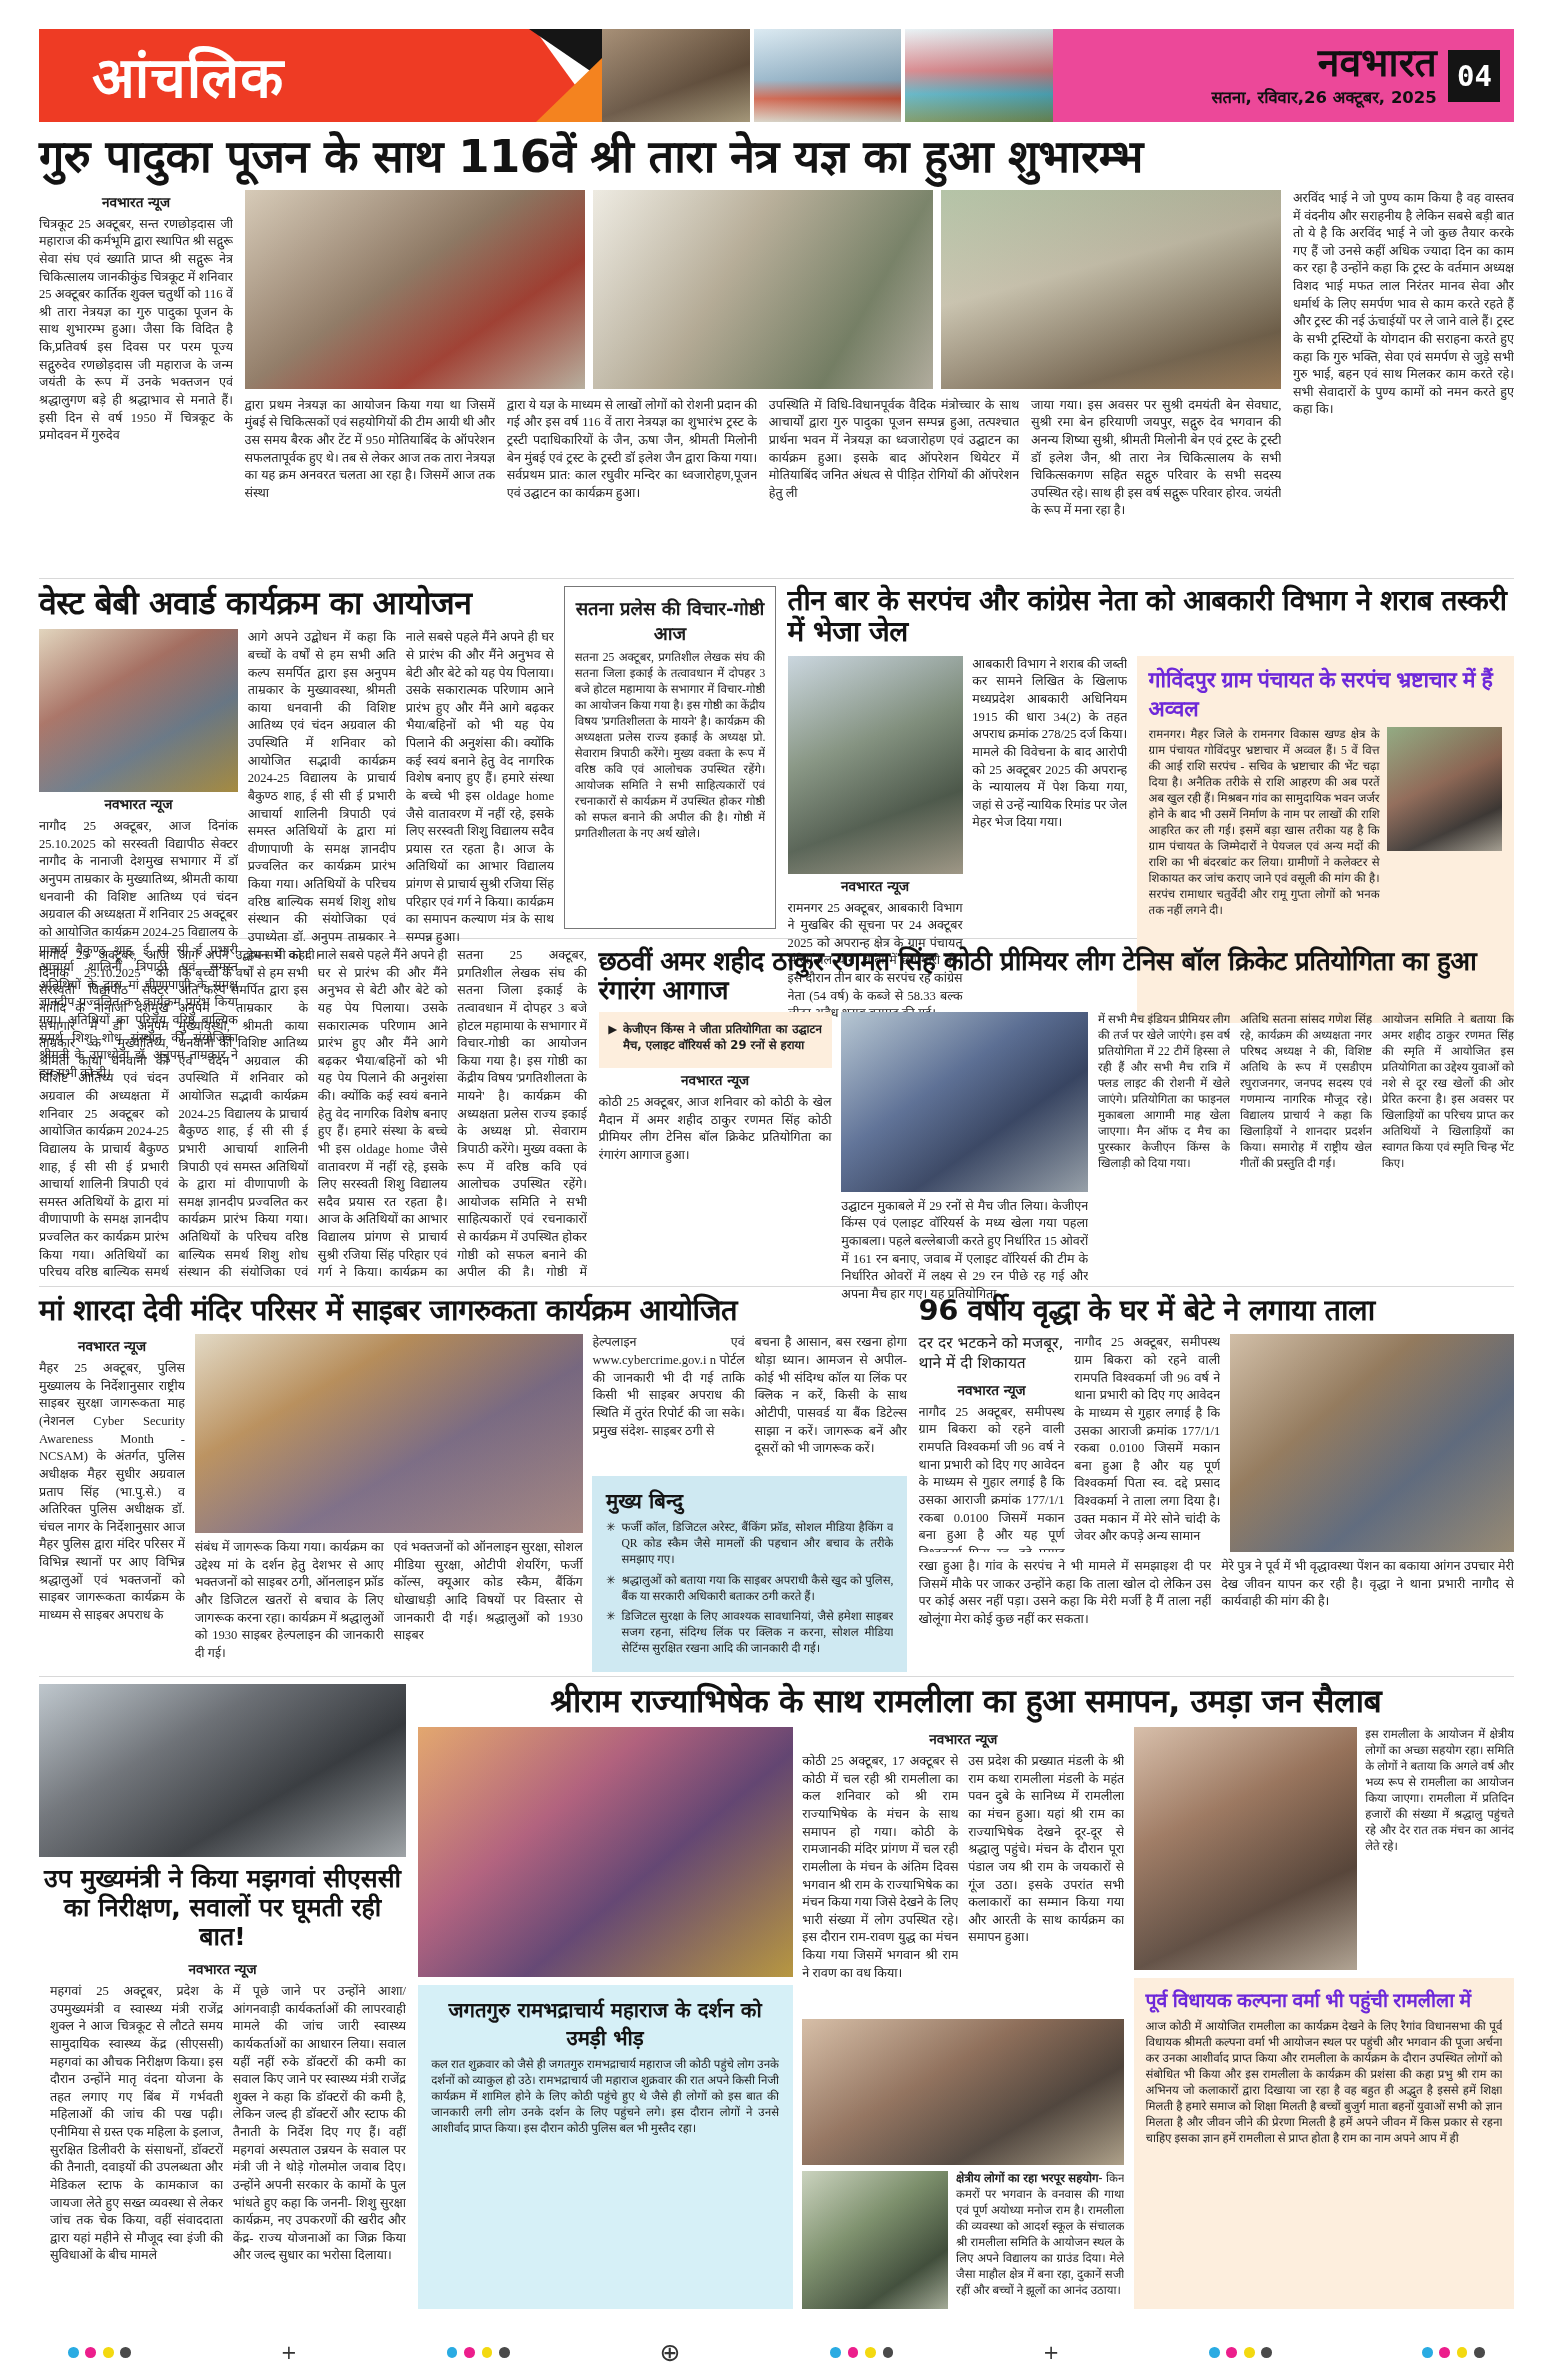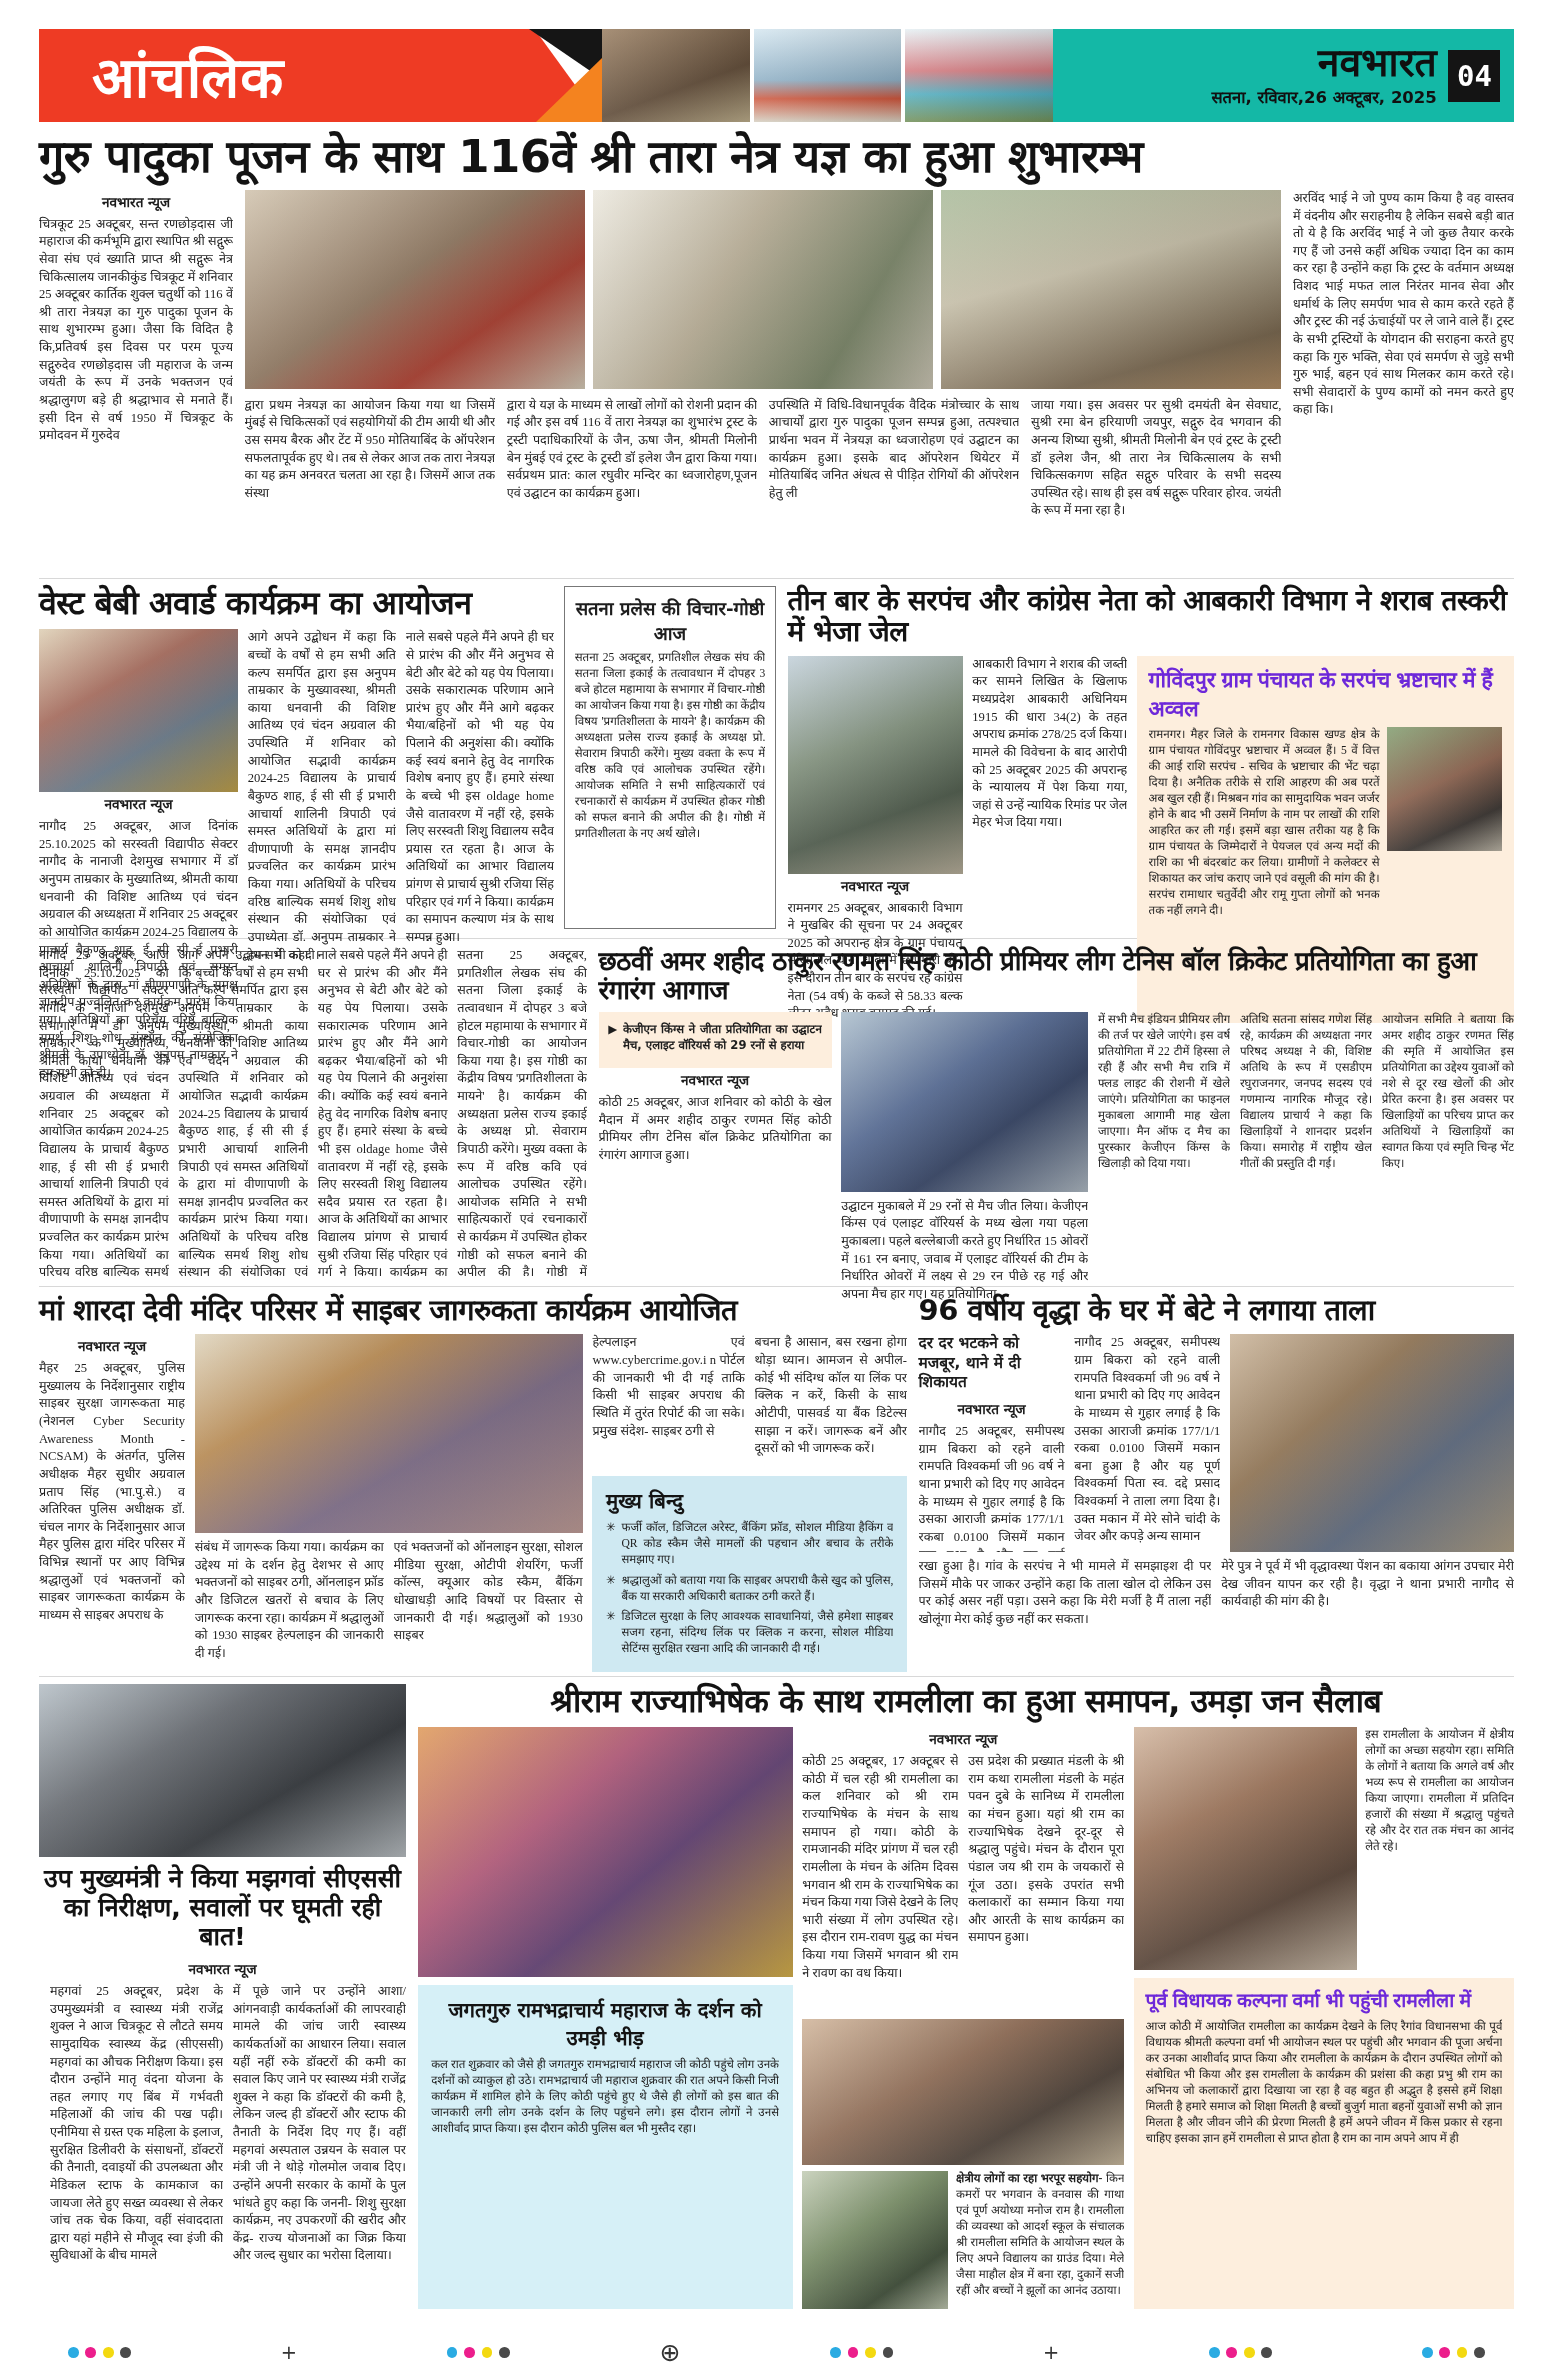--- a/index.html
+++ b/index.html
@@ -16,21 +16,21 @@
   .banner-red { position:absolute; left:0; top:0; width:100%; height:100%;
     background:#ee3b24; clip-path:polygon(0 0,88% 0,100% 100%,0 100%); }
   .banner-black { position:absolute; left:490px; top:0; width:73px; height:50px;
     background:#151515; clip-path:polygon(0 0,100% 0,100% 100%); }
   .banner-orange { position:absolute; left:497px; top:29px; width:66px; height:64px;
     background:#f4831f; clip-path:polygon(0 100%,100% 0,100% 100%); }
   .banner-label { position:absolute; left:53px; top:7.8px; color:#fff;
     font-family:"DejaVu Sans", sans-serif; font-weight:800; font-size:56px; letter-spacing:1px; }
   .head-photos { display:flex; flex:none; width:451px; gap:3.9px; }
   .head-photos .ph { height:93px; flex:1; }
-  .mast-info { flex:1; background:#14b8a6; display:flex; align-items:center; justify-content:flex-end; padding-right:13.6px; gap:11.6px; }
+  .mast-info { flex:1; background:#ec4899; display:flex; align-items:center; justify-content:flex-end; padding-right:13.6px; gap:11.6px; }
   .mast-text { text-align:right; font-family:"DejaVu Sans", sans-serif; }
   .paper-name { font-size:39px; font-weight:800; color:#101010; line-height:1.0; }
   .date-line { font-size:16.5px; font-weight:700; color:#111; margin-top:3.9px; }
   .page-num { width:52px; height:52px; background:#141414; color:#fff; display:flex;
     align-items:center; justify-content:center; font-family:"DejaVu Sans Mono", monospace;
     font-size:29px; font-weight:800; flex:none; }
 
   
   .h-main { font-family:"DejaVu Sans", sans-serif; font-weight:800; color:#131313;
     font-size:45px; line-height:1.12; margin:1.9px 39px 7.8px 39px; letter-spacing:-0.5px; }
@@ -54,21 +54,21 @@
   .box-peach .bx-h { font-family:Liberation Sans, sans-serif; font-weight:800; font-size:21.3px;
     margin-bottom:5.8px; color:#6d28d9; }
   .box-blue { background:#cfe9f2; padding:9.7px 13.6px; overflow:hidden; }
   .box-blue .bx-h { font-family:"DejaVu Sans", sans-serif; font-weight:800; font-size:20.4px;
     margin-bottom:5.8px; color:#141414; }
   .box-border { border:1px solid #777; padding:7.8px 9.7px; overflow:hidden; }
   .box-border .bx-h { font-family:"DejaVu Sans", sans-serif; font-weight:800; font-size:18.4px;
     text-align:center; margin-bottom:4.9px; }
   .bullet-row { display:flex; gap:5.8px; margin-bottom:4.9px; }
   .bullet-glyph { flex:none; font-size:11.6px; line-height:1.3; }
-  .subhead { font-family:"DejaVu Sans", sans-serif; font-weight:700; font-size:15.5px;
+  .subhead { font-family:"DejaVu Sans", sans-serif; font-weight:400; font-size:15.5px;
     line-height:1.25; margin-bottom:4.9px; }
 
   
   .printmarks { position:absolute; left:0; right:0; bottom:9.7px; height:25px;
     display:flex; align-items:center; justify-content:space-between; padding:0 68px;
     font-family:"DejaVu Sans", sans-serif; }
   .dotgroup { display:flex; gap:6.8px; }
   .dot { width:10.7px; height:10.7px; border-radius:50%; }
   .d-c { background:#2aabe2; } .d-m { background:#ec1e8c; }
   .d-y { background:#f3d910; } .d-k { background:#4a4a4a; }

